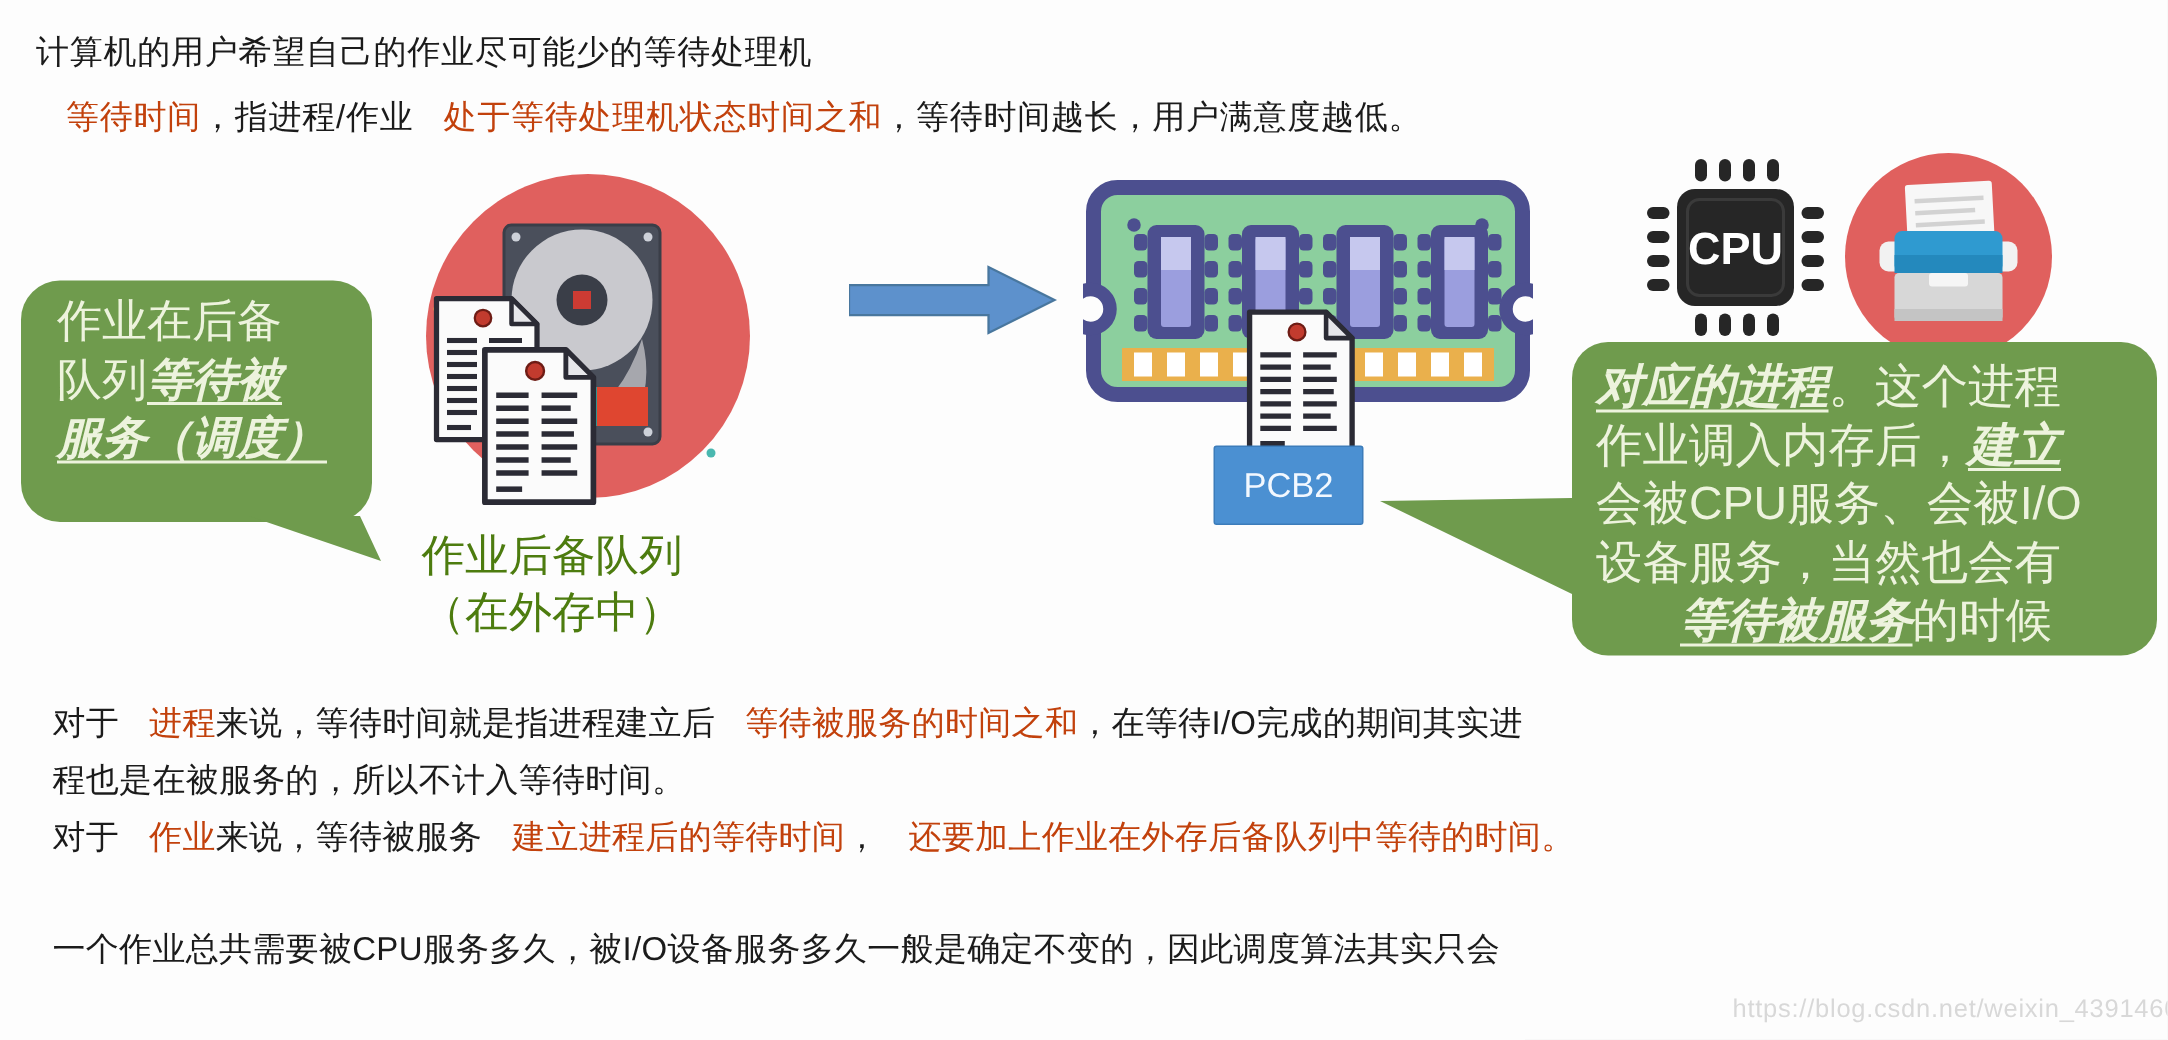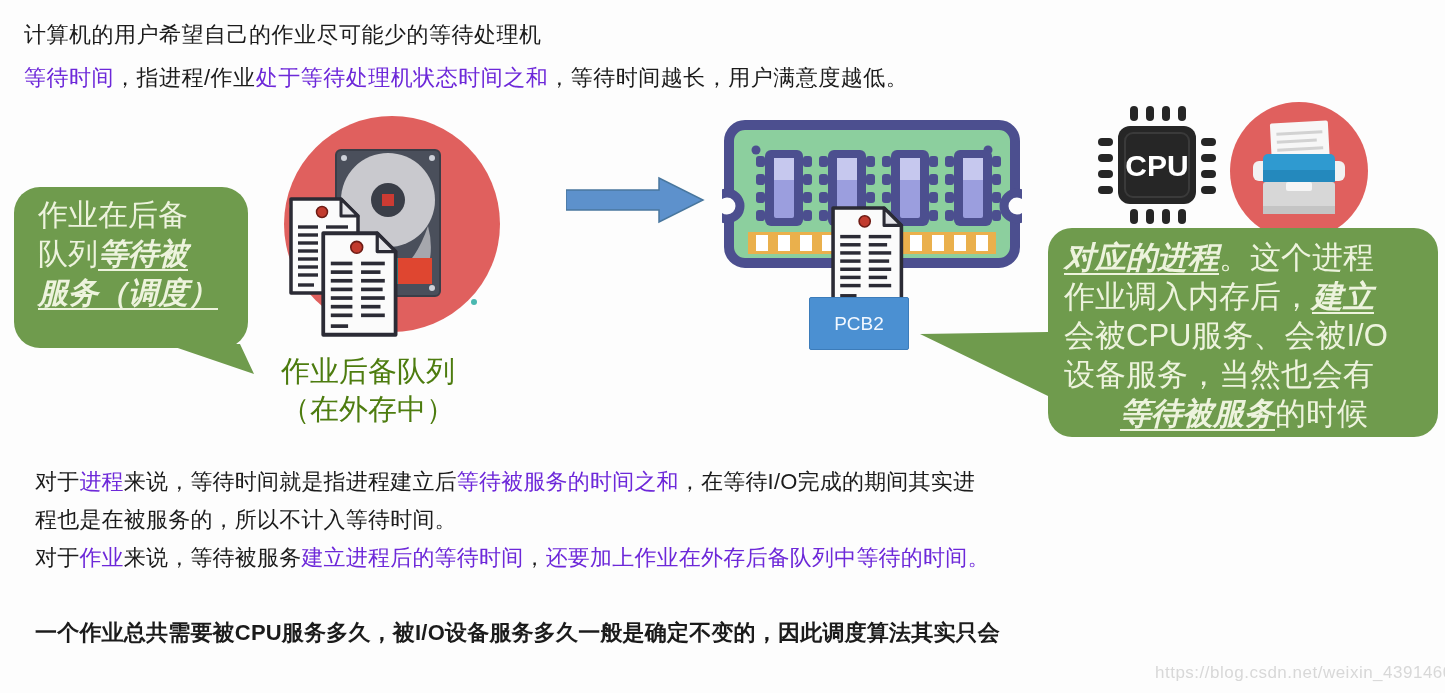--- a/index.html
+++ b/index.html
@@ -2,39 +2,39 @@
 <html><head>
 <meta charset="utf-8">
 <style>
   html,body{margin:0;padding:0;}
   body{font-family:"Liberation Sans","DejaVu Sans",sans-serif;background:#e9e9e9;}
   #slide{position:relative;width:1445px;height:693px;background:#fdfdfd;overflow:hidden;}
   .abs{position:absolute;}
 
   
   #header{left:24px;top:13px;font-size:22px;line-height:43px;color:#1b1b1b;letter-spacing:0.5px;white-space:nowrap;}
-  .red{color:#6d28d9;}
+  .red{color:#c2410c;margin-left:20px;}
   #paragraphs{left:35px;top:463px;font-size:22px;line-height:38px;color:#1b1b1b;letter-spacing:0.2px;}
   #paragraphs .pline{white-space:nowrap;}
-  .para-gap{margin-top:37px;font-weight:bold;}
+  .para-gap{margin-top:37px;}
 
   
   .bubble{background:#6f9b4d;color:#edf3dd;}
   .emph{font-weight:bold;font-style:italic;text-decoration:underline;text-underline-offset:5px;text-decoration-thickness:2px;}
   #left-bubble{left:14px;top:187px;width:234px;height:161px;border-radius:26px;
     font-size:30px;line-height:39px;padding:8px 0 0 24px;box-sizing:border-box;}
   #right-bubble{left:1048px;top:228px;width:390px;height:209px;border-radius:24px;
     font-size:31px;line-height:39px;padding:10px 14px 0 16px;box-sizing:border-box;}
   #right-bubble .bline{white-space:nowrap;}
   #right-bubble .center{text-align:center;}
 
   
   #queue-label{left:246px;top:352px;width:244px;text-align:center;font-size:29px;line-height:38px;color:#4d7c0f;}
   #pcb-box{left:809px;top:297px;width:98px;height:51px;background:#4b90d2;border:1px solid #3c7cba;
-    color:#f2f8ff;font-size:19px;line-height:51px;text-align:center;border-radius:2px;}
+    color:#f2f8ff;font-size:23px;line-height:51px;text-align:center;border-radius:2px;}
   #watermark{left:1155px;top:663px;font-size:17px;color:#d8d8d8;letter-spacing:0.5px;}
 </style>
 </head>
 <body>
 
 <div id="slide">
 
   <div id="header" class="abs">
     <div class="pline">计算机的用户希望自己的作业尽可能少的等待处理机</div>
     <div class="pline"><span class="red">等待时间</span><span>，指进程/作业</span><span class="red">处于等待处理机状态时间之和</span><span>，等待时间越长，用户满意度越低。</span></div>

